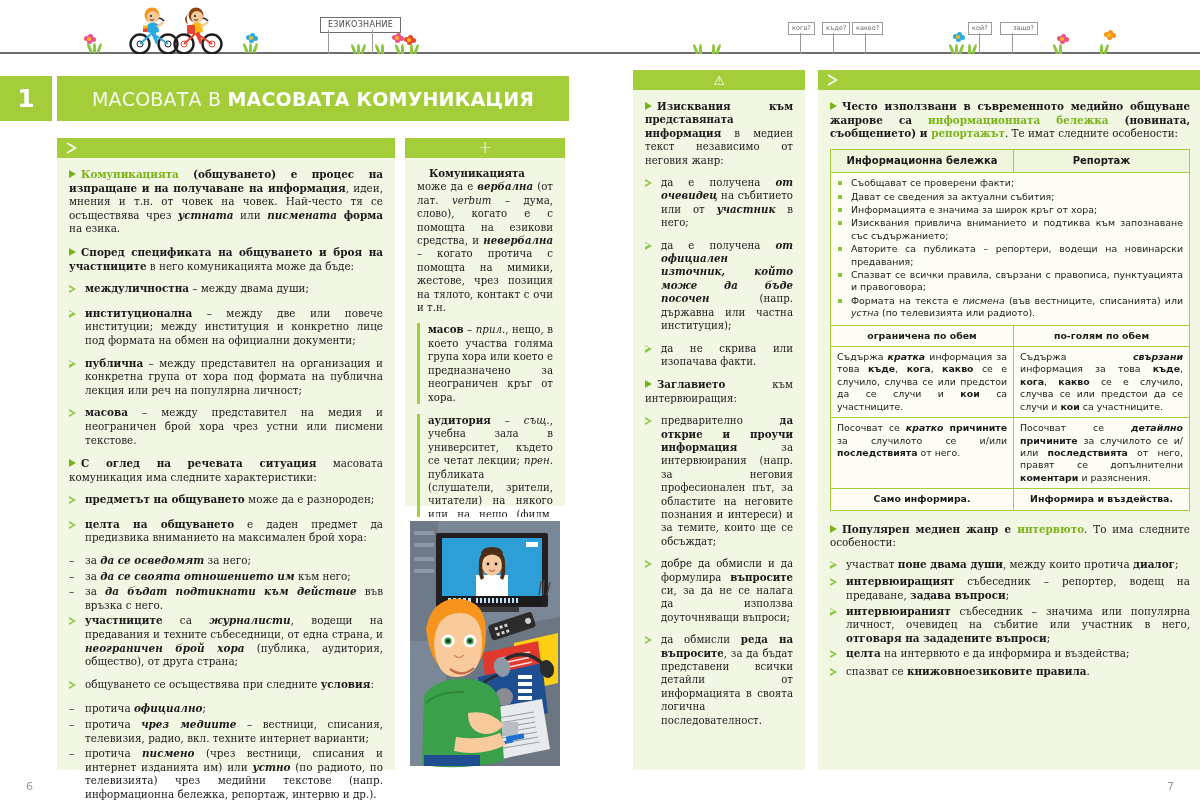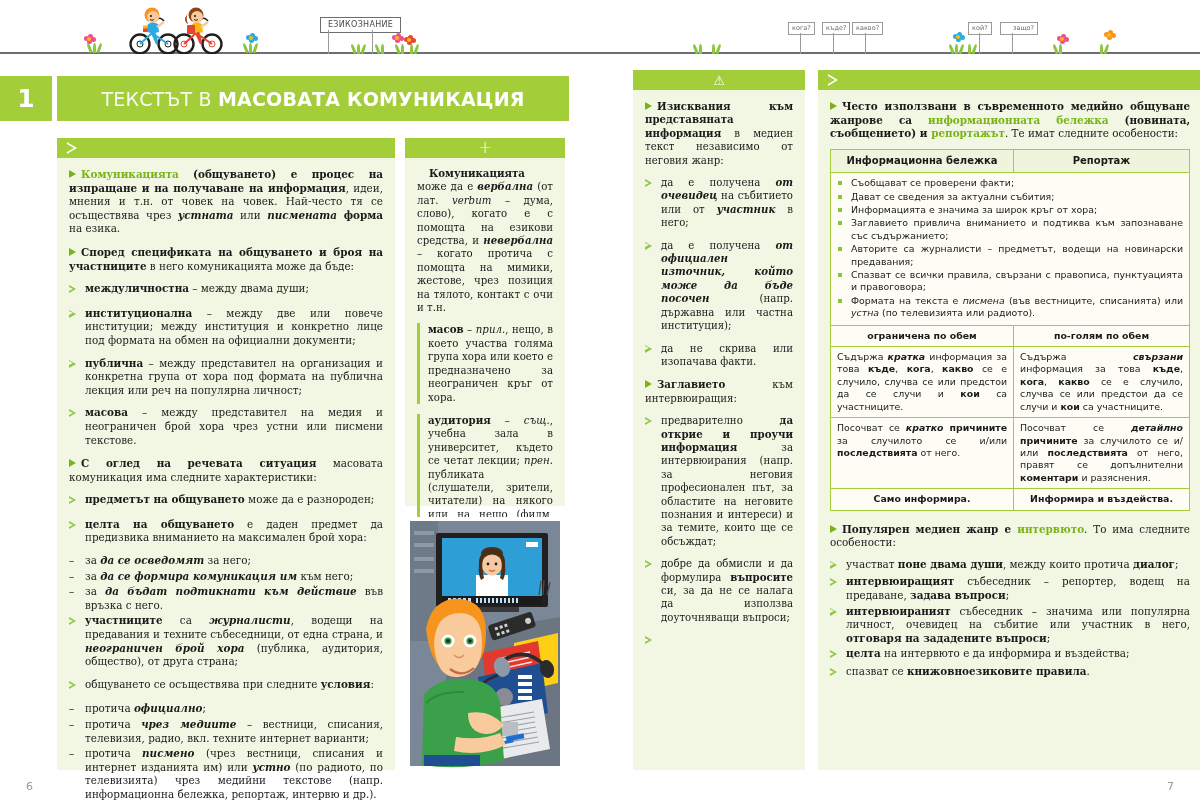--- a/index.html
+++ b/index.html
@@ -343,21 +343,21 @@
     </div>
     <div class="grass" style="left:1100px; top:43px;">
       <i style="left:0;"></i>
         <i style="left:5px; transform:rotate(20deg);"></i>
     </div>
   </div>
 
   <div class="num-box">1</div>
   <div class="title-bar">
     <div class="t">
-      <span class="light">ТЕКСТЪТ В </span><b>МАСОВАТА КОМУНИКАЦИЯ</b>
+      <span class="light">МАСОВАТА В </span><b>МАСОВАТА КОМУНИКАЦИЯ</b>
     </div>
   </div>
 
   <div class="panel" style="left:57px; top:138px; width:338px; height:632px;">
     <div class="panel-hd">
       <span class="hd-tri-hollow"></span>
     </div>
     <div class="panel-body tx" id="left-main-body">
         <div class="p"><span class="tri-solid" style="margin-right:5px;"></span><b class="green">Комуникацията</b> <b>(общуването) е процес на изпращане и на получаване на информация</b>, идеи, мнения и т.н. от човек на човек. Най-често тя се осъществява чрез <b><i>устната</i></b> или <b><i>писмената</i></b> <b>форма</b> на езика.</div>
         <div class="p"><span class="tri-solid" style="margin-right:5px;"></span><b>Според спецификата на общуването и броя на участниците</b> в него комуникацията може да бъде:</div>
@@ -385,21 +385,21 @@
         <div class="row gap">
           <span class="bl"><span class="tri-open"></span></span>
           <span class="bd"><b>целта на общуването</b> е даден предмет да предизвика вниманието на максимален брой хора:</span>
         </div>
         <div class="row">
           <span class="bl">–</span>
           <span class="bd">за <b><i>да се осведомят</i></b> за него;</span>
         </div>
         <div class="row">
           <span class="bl">–</span>
-          <span class="bd">за <b><i>да се формира комуникация им</i></b> към него;</span>
+          <span class="bd">за <b><i>да се своята отношението им</i></b> към него;</span>
         </div>
         <div class="row">
           <span class="bl">–</span>
           <span class="bd">за <b><i>да бъдат подтикнати към действие</i></b> във връзка с него.</span>
         </div>
         <div class="row gap">
           <span class="bl"><span class="tri-open"></span></span>
           <span class="bd"><b>участниците</b> са <b><i>журналисти</i></b>, водещи на предавания и техните събеседници, от една страна, и <b><i>неограничен брой хора</i></b> (публика, аудитория, общество), от друга страна;</span>
         </div>
         <div class="row gap">
@@ -586,20 +586,21 @@
         <div class="row gap">
           <span class="bl"><span class="tri-open"></span></span>
           <span class="bd">предварително <b>да открие и проучи информация</b> за интервюирания (напр. за неговия професионален път, за областите на неговите познания и интереси) и за темите, които ще се обсъждат;</span>
         </div>
         <div class="row gap">
           <span class="bl"><span class="tri-open"></span></span>
           <span class="bd">добре да обмисли и да формулира <b>въпросите</b> си, за да не се налага да използва доуточняващи въпроси;</span>
         </div>
         <div class="row gap">
           <span class="bl"><span class="tri-open"></span></span>
+          <span class="bd">да обмисли <b>реда на въпросите</b>, за да бъдат представени всички детайли от информацията в своята логична последователност.</span>
         </div>
       </div>
   </div>
 
   <div class="panel" style="left:818px; top:70px; width:384px; height:700px;">
     <div class="panel-hd">
       <span class="hd-tri-hollow"></span>
     </div>
     <div class="panel-body">
       <div class="tx" style="margin-bottom:8px;">
@@ -613,22 +614,22 @@
             <th>Репортаж</th>
           </tr>
         </thead>
         <tbody>
           <tr>
             <td colspan="2">
               <ul id="shared-list">
                   <li>Съобщават се проверени факти;</li>
                   <li>Дават се сведения за актуални събития;</li>
                   <li>Информацията е значима за широк кръг от хора;</li>
-                  <li>Заглавието привлича вниманието и подтиква към запознаване със съдържанието;</li>
-                  <li>Авторите са журналисти – предметът, водещи на новинарски предавания;</li>
+                  <li>Изисквания привлича вниманието и подтиква към запознаване със съдържанието;</li>
+                  <li>Авторите са публиката – репортери, водещи на новинарски предавания;</li>
                   <li>Спазват се всички правила, свързани с правописа, пунктуацията и правоговора;</li>
                   <li>Формата на текста е <i>писмена</i> (във вестниците, списанията) или <i>устна</i> (по телевизията или радиото).</li>
                 </ul>
             </td>
           </tr>
           <tr>
             <td class="ctr">ограничена по обем</td>
             <td class="ctr">по-голям по обем</td>
           </tr>
           <tr>

